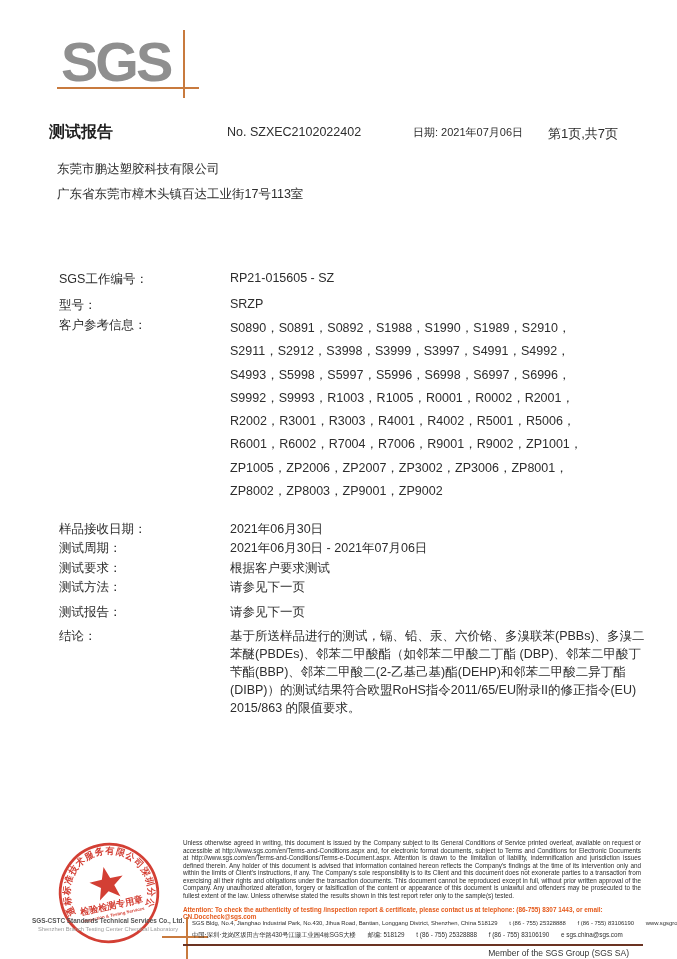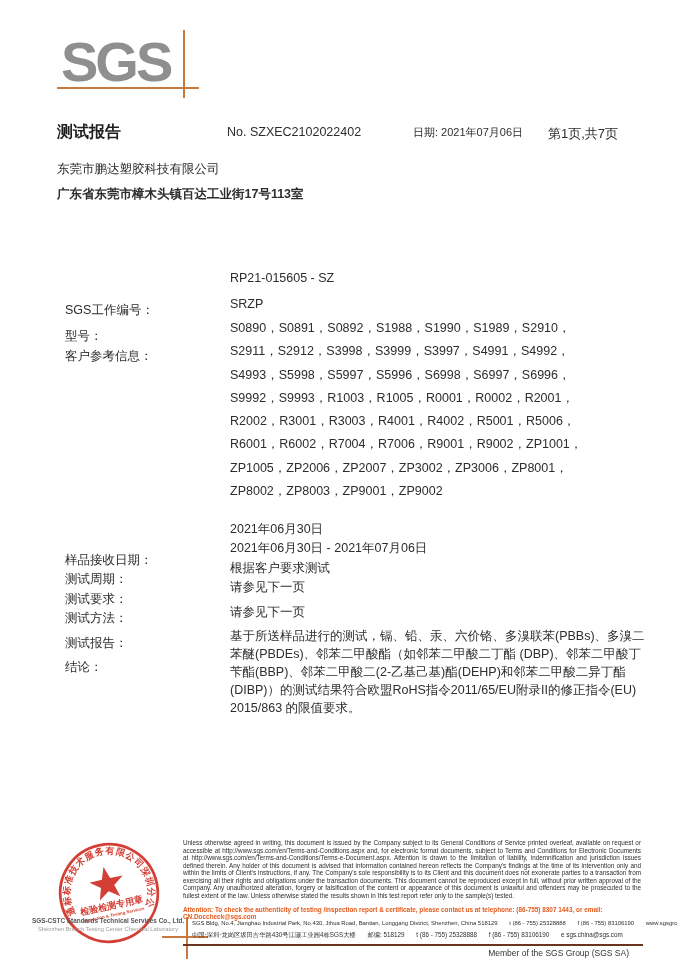--- a/index.html
+++ b/index.html
@@ -8,32 +8,32 @@
     font-family:"Liberation Sans","DejaVu Sans",sans-serif;color:#2d2d2d;
   }
   
   .logo-text{
     position:absolute;left:61px;top:34px;font-size:56px;font-weight:bold;
     color:#8f8f8f;letter-spacing:-3px;line-height:56px;
   }
   .logo-hline{position:absolute;left:57px;top:87px;width:142px;height:2px;background:#c87a3e;}
   .logo-vline{position:absolute;left:183px;top:30px;width:2px;height:68px;background:#c87a3e;}
   
-  .doc-title{position:absolute;left:57px;top:122px;font-size:16px;font-weight:bold;color:#1f1f1f;}
+  .doc-title{position:absolute;left:49px;top:122px;font-size:16px;font-weight:bold;color:#1f1f1f;}
   .report-no{position:absolute;left:227px;top:125px;font-size:12.5px;}
   .report-date{position:absolute;left:413px;top:125px;font-size:11px;}
   .page-info{position:absolute;left:548px;top:125px;font-size:13px;}
   
   .company{position:absolute;left:57px;top:161px;font-size:12.5px;}
-  .address{position:absolute;left:57px;top:186px;font-size:12.5px;font-weight:bold;}
+  .address{position:absolute;left:57px;top:186px;font-size:12.5px;}
   
   .intro{position:absolute;left:57px;top:246px;font-size:12.5px;}
   
   .frow{position:absolute;left:57px;width:590px;font-size:12.5px;color:#2d2d2d;}
-  .flabel{position:absolute;left:8px;top:0;white-space:nowrap;margin-top:31px;}
+  .flabel{position:absolute;left:2px;top:0;white-space:nowrap;}
   .fval{position:absolute;left:173px;top:0;white-space:nowrap;}
   .fval-wrap{white-space:normal;width:416px;line-height:17.9px;}
   .ref-line{line-height:23.3px;white-space:nowrap;}
   .row-job{top:271px;}
   .row-model{top:297px;}
   .row-refs{top:317px;}
   .row-received{top:521px;}
   .row-period{top:540px;}
   .row-requirement{top:560px;}
   .row-method{top:579px;}

